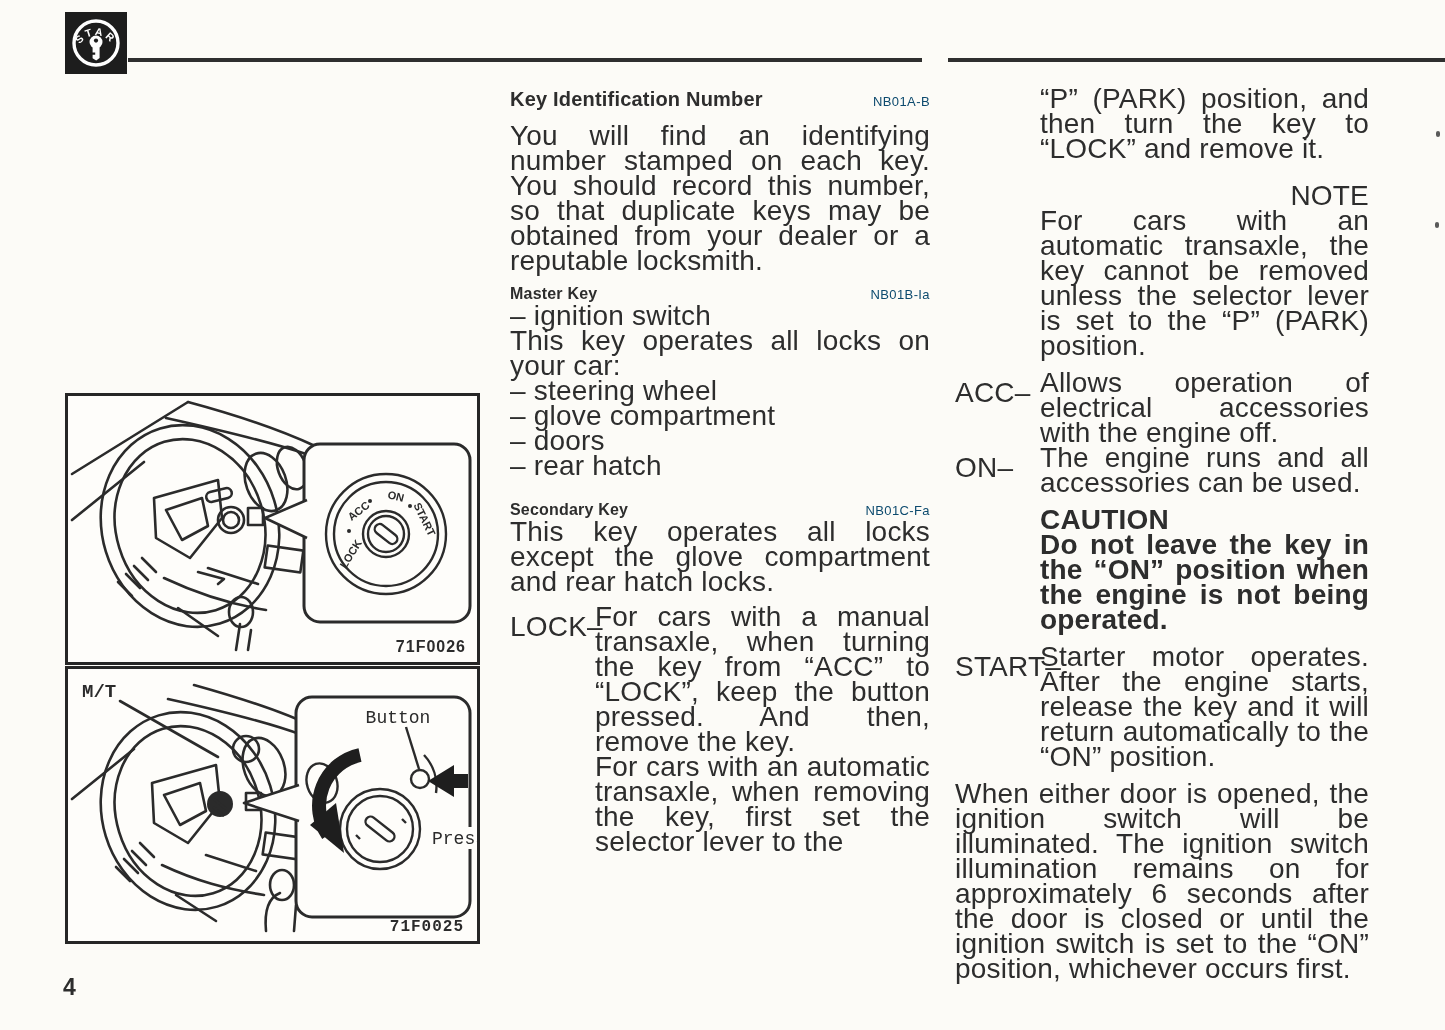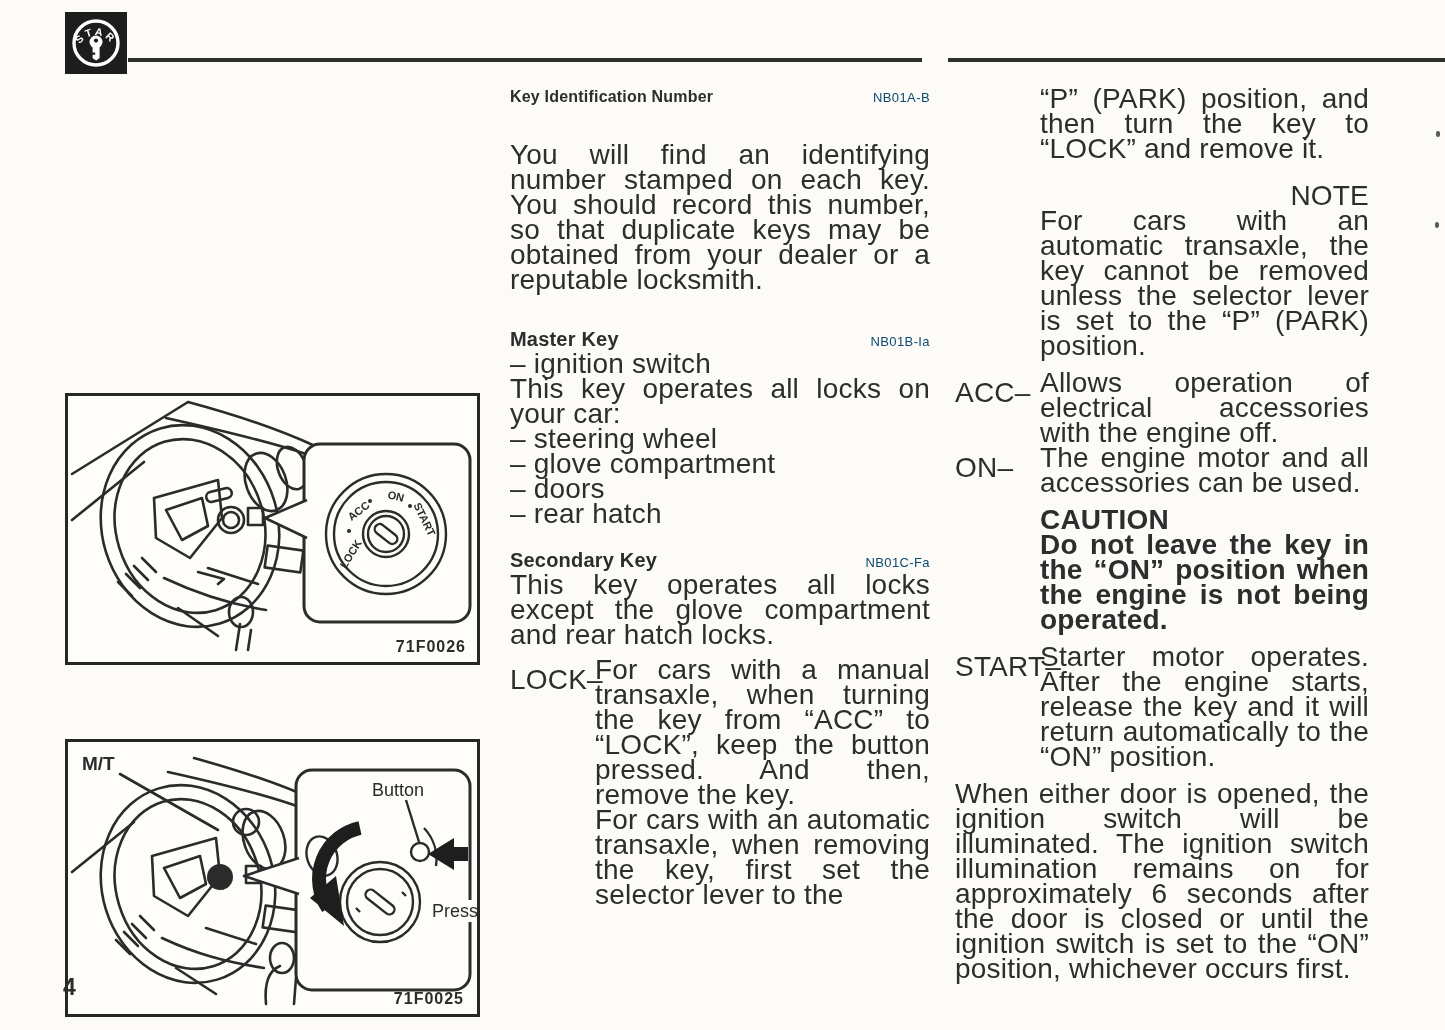--- a/index.html
+++ b/index.html
@@ -10,35 +10,35 @@
   }
   .rule{position:absolute;height:4px;background:#2f2f2f;}
   .icon-box{position:absolute;left:65px;top:12px;width:62px;height:62px;}
   .col{position:absolute;}
   .midcol{left:510px;top:88px;width:420px;}
   .rightcol{left:955px;top:86px;width:414px;}
   p,h2,h3{margin:0;padding:0;}
   .body-text{font-size:28px;line-height:25px;text-align:justify;letter-spacing:.2px;}
   .left-text{text-align:left;}
   .head-row{display:flex;justify-content:space-between;align-items:baseline;}
-  .h-main{font-size:16px;font-weight:bold;letter-spacing:.2px;}
-  .h-sub{font-size:20px;font-weight:bold;letter-spacing:.2px;}
+  .h-main{font-size:20px;font-weight:bold;letter-spacing:.2px;}
+  .h-sub{font-size:16px;font-weight:bold;letter-spacing:.2px;}
   .code{font-size:13px;color:#0c4a6e;letter-spacing:.4px;font-weight:normal;}
-  .mt24{margin-top:36px;}
+  .mt24{margin-top:12px;}
   .mt22{margin-top:22px;text-align:right;}
   .mt12{margin-top:12px;}
   .mt23{margin-top:23px;}
   .mt82{margin-top:82px;}
   .hang{position:relative;margin-left:85px;}
   .hang .lbl{position:absolute;left:-85px;top:10px;white-space:nowrap;}
   .indent{margin-left:85px;}
   .bold{font-weight:bold;}
   .figure{position:absolute;left:65px;background:#fefdfa;border:3px solid #262626;}
   .fig1{top:393px;width:409px;height:266px;}
-  .fig2{top:739px;width:409px;height:272px;}
+  .fig2{top:666px;width:409px;height:272px;font-family:Liberation Mono, monospace;}
   .pagenum{position:absolute;left:63px;top:974px;font-size:23px;font-weight:bold;}
   .speck{position:absolute;width:4px;height:6px;background:#5a5a5a;border-radius:2px;}
 </style>
 </head>
 <body>
 
 <div class="icon-box">
   <svg width="62" height="62" viewBox="0 0 62 62">
     <rect x="0" y="0" width="62" height="62" fill="#1d1d1d"></rect>
     <circle cx="31" cy="31" r="22" fill="#1d1d1d" stroke="#fefefe" stroke-width="3.4"></circle>
@@ -99,21 +99,21 @@
 
   <p class="body-text indent mt22 left-text">NOTE</p>
   <p class="body-text indent">For cars with an automatic transaxle, the key cannot be removed unless the selector lever is set to the “P” (PARK) position.</p>
 
   <div class="hang mt12">
     <span class="lbl body-text">ACC–</span>
     <p class="body-text">Allows operation of electrical accessories with the engine off.</p>
   </div>
   <div class="hang">
     <span class="lbl body-text">ON–</span>
-    <p class="body-text">The engine motor and all accessories can be used.</p>
+    <p class="body-text">The engine runs and all accessories can be used.</p>
   </div>
 
   <p class="body-text indent mt12 bold left-text">CAUTION</p>
   <p class="body-text indent bold">Do not leave the key in the “ON” position when the engine is not being operated.</p>
 
   <div class="hang mt12">
     <span class="lbl body-text">START–</span>
     <p class="body-text">Starter motor operates. After the engine starts, release the key and it will return automatically to the “ON” position.</p>
   </div>
 

